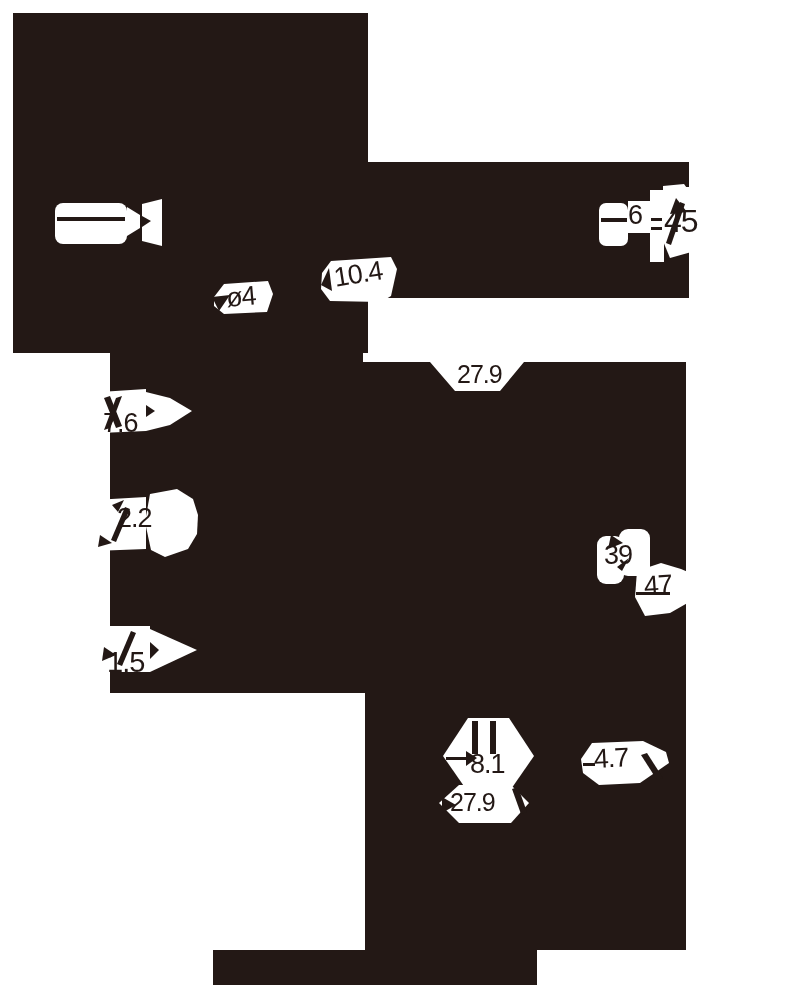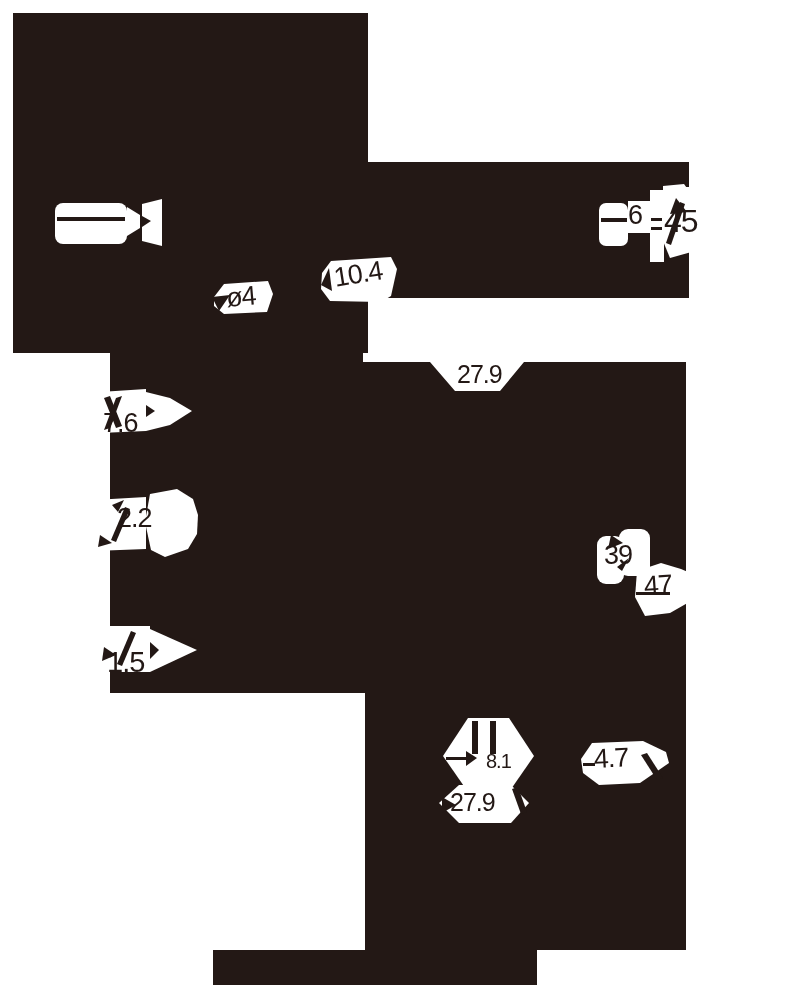--- a/index.html
+++ b/index.html
@@ -12,21 +12,21 @@
   #d-dia  {left:225px;top:285px;font-size:27px;transform:rotate(-5deg);}
   #d-104  {left:332px;top:265px;font-size:27px;transform:rotate(-9deg);}
   #d-6    {left:628px;top:202px;font-size:27px;}
   #d-45   {left:664px;top:205px;font-size:32px;}
   #d-279t {left:457px;top:362px;font-size:25px;}
   #d-76   {left:103px;top:410px;font-size:27px;}
   #d-22   {left:97px;top:505px;font-size:27px;margin-left:20px;}
   #d-15   {left:107px;top:612px;font-size:29px;margin-top:36px;}
   #d-39   {left:604px;top:542px;font-size:27px;}
   #d-47   {left:643px;top:573px;font-size:27px;transform:rotate(-4deg);}
-  #d-81   {left:486px;top:751px;font-size:20px;}
+  #d-81   {left:470px;top:751px;font-size:27px;}
   #d-279b {left:450px;top:790px;font-size:25px;}
   #d-47b  {left:593px;top:746px;font-size:27px;transform:rotate(-3deg);}
 </style>
 </head>
 <body>
 
 <div id="canvas">
 
   <svg width="800" height="988" viewBox="0 0 800 988">
 

